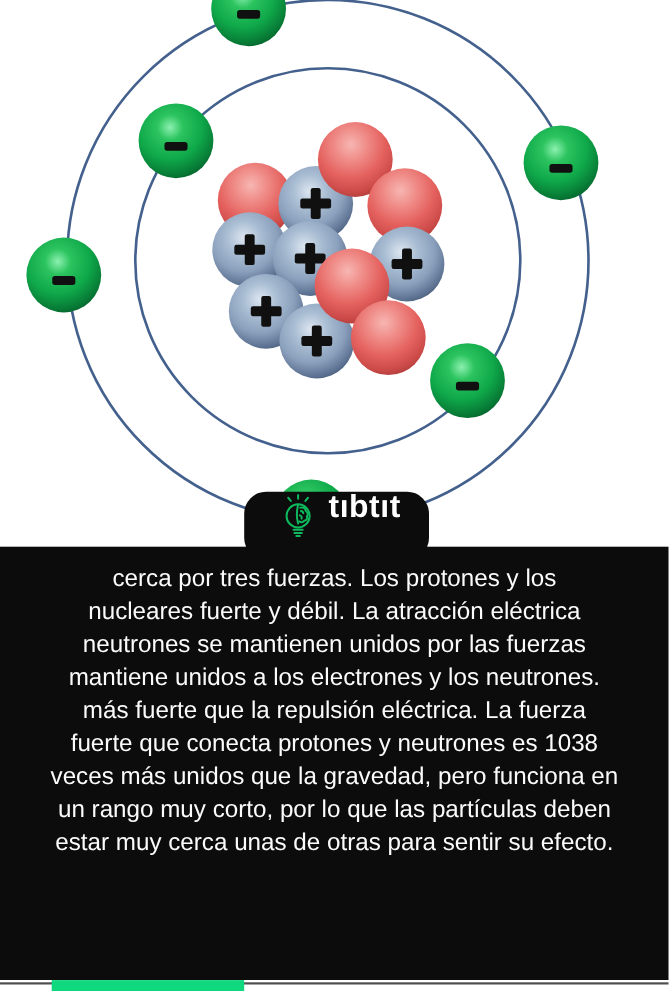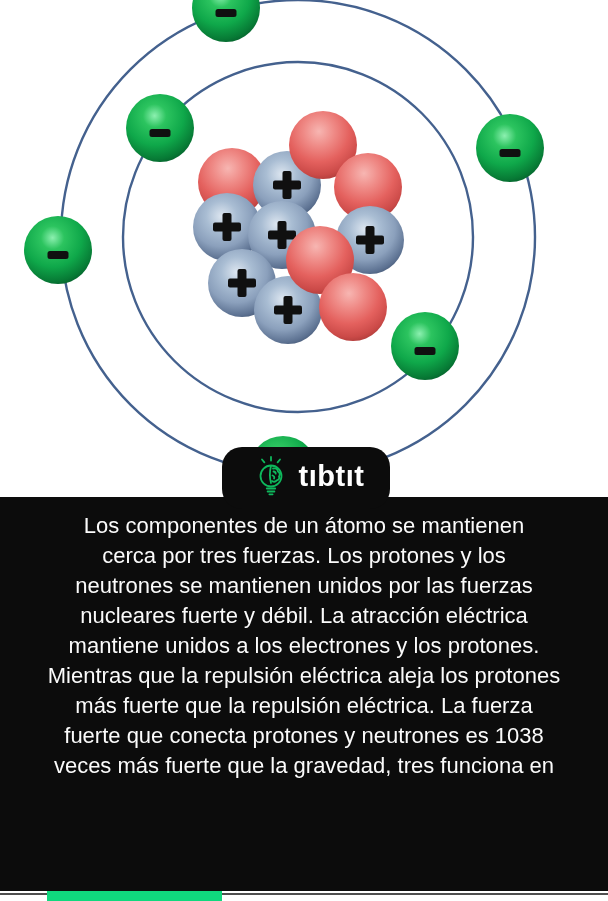--- a/index.html
+++ b/index.html
@@ -12,21 +12,21 @@
   }
   
   #atom-svg{position:absolute;left:0;top:0;}
   
   #brand-tab{
     position:absolute;
     left:222px;top:447px;
     width:168px;height:62px;
     background:#0c0c0c;
     border-radius:20px;
-    display:flex;align-items:center;justify-content:center;
+    display:flex;justify-content:center;
     gap:5px;
     z-index:3;
   }
   #brand-tab svg{display:block;}
   .wordmark{
     color:#ffffff;
     font-size:29px;
     font-weight:700;
     letter-spacing:0.5px;
     line-height:1;
@@ -159,29 +159,29 @@
 
         <path d="M-4.2,10.5 H4.2"></path>
         <path d="M-3.4,13.5 H3.4"></path>
         <path d="M-1.6,16.3 H1.6"></path>
       </g>
     </svg>
     <span class="wordmark">tıbtıt</span>
   </div>
 
   <div id="text-panel">
-    <div class="para-line">Los componentes de un átomo se mantienen</div>
     <div class="para-line">cerca por tres fuerzas. Los protones y los</div>
+    <div class="para-line">nucleares fuerte y débil. La atracción eléctrica</div>
     <div class="para-line">neutrones se mantienen unidos por las fuerzas</div>
-    <div class="para-line">nucleares fuerte y débil. La atracción eléctrica</div>
-    <div class="para-line">mantiene unidos a los electrones y los protones.</div>
-    <div class="para-line">Mientras que la repulsión eléctrica aleja los protones</div>
+    <div class="para-line">mantiene unidos a los electrones y los neutrones.</div>
     <div class="para-line">más fuerte que la repulsión eléctrica. La fuerza</div>
     <div class="para-line">fuerte que conecta protones y neutrones es 1038</div>
-    <div class="para-line">veces más fuerte que la gravedad, tres funciona en</div>
+    <div class="para-line">veces más unidos que la gravedad, pero funciona en</div>
+    <div class="para-line">un rango muy corto, por lo que las partículas deben</div>
+    <div class="para-line">estar muy cerca unas de otras para sentir su efecto.</div>
   </div>
 
   <div id="footer">
     <div id="progress-track" style="background: rgb(79, 79, 79);"></div>
     <div id="progress-fill" style="left: 47px; width: 175px; background: rgb(16, 216, 126);"></div>
   </div>
 
 </div>
 
 </body></html>

